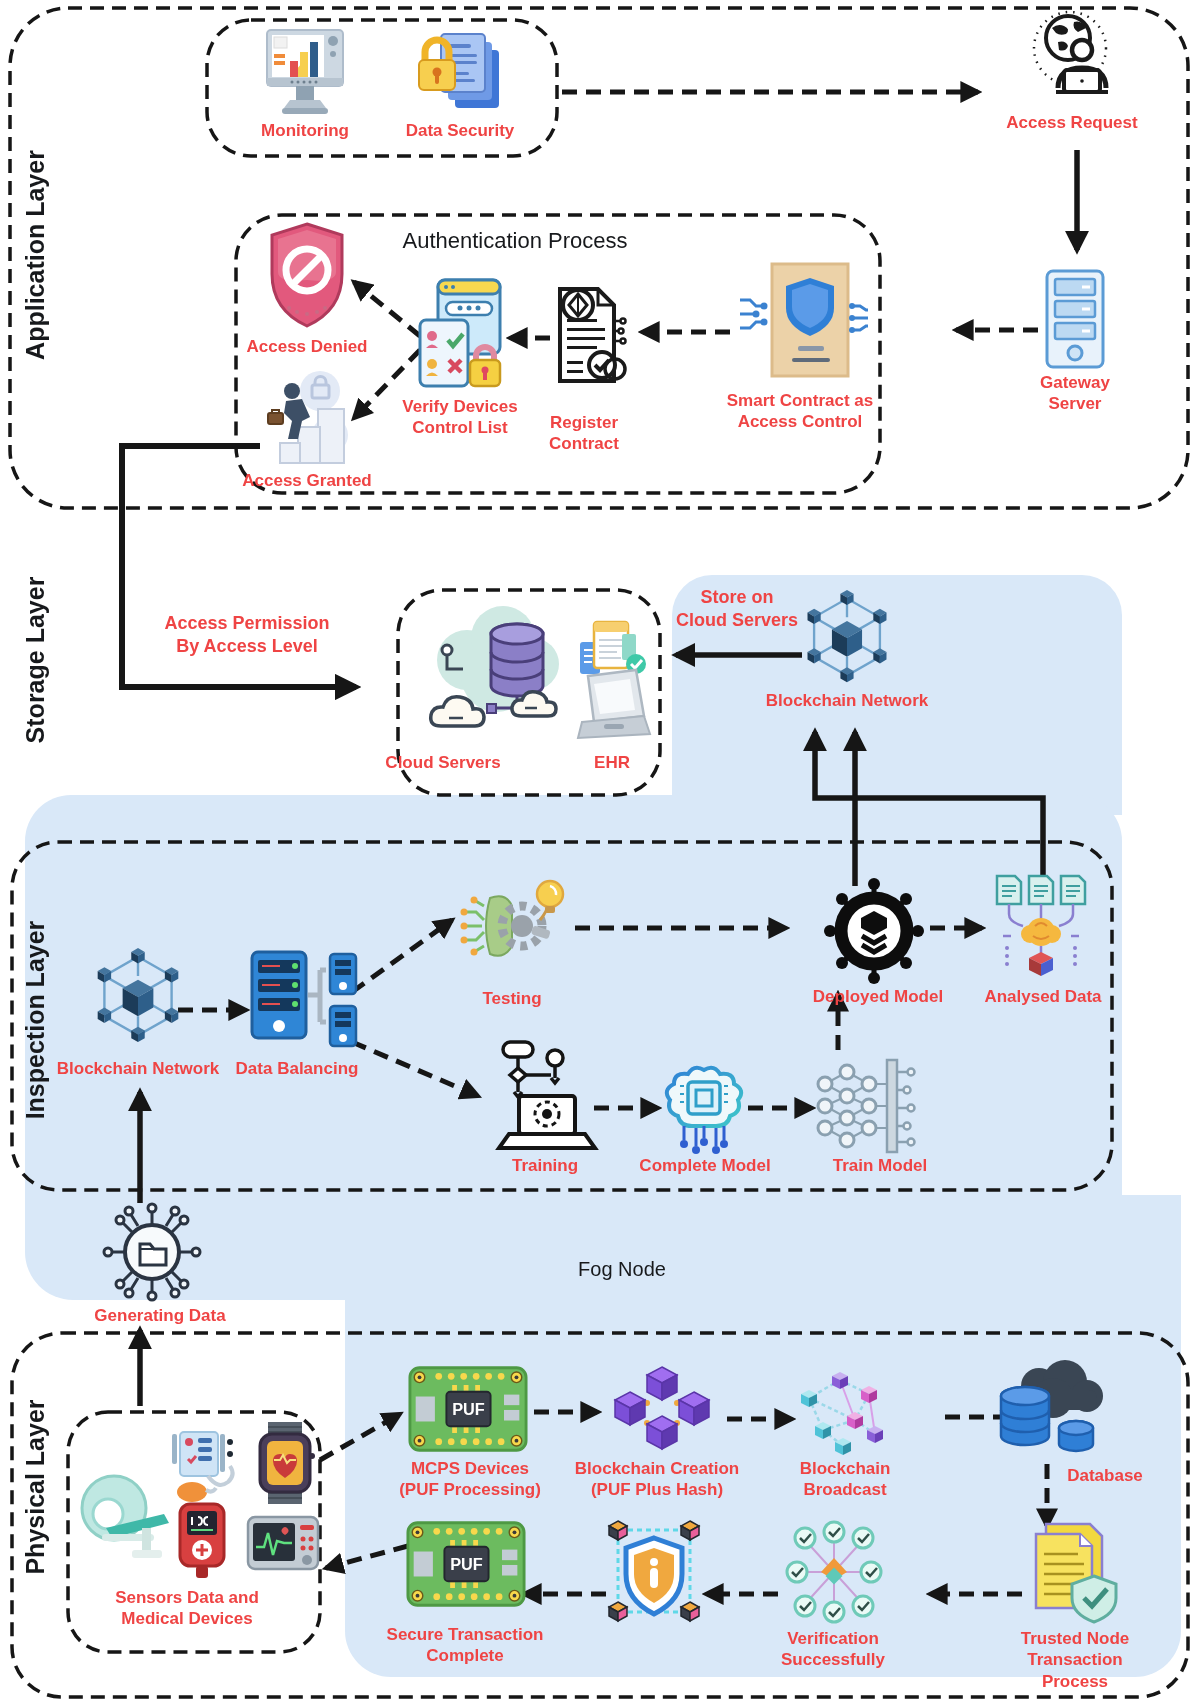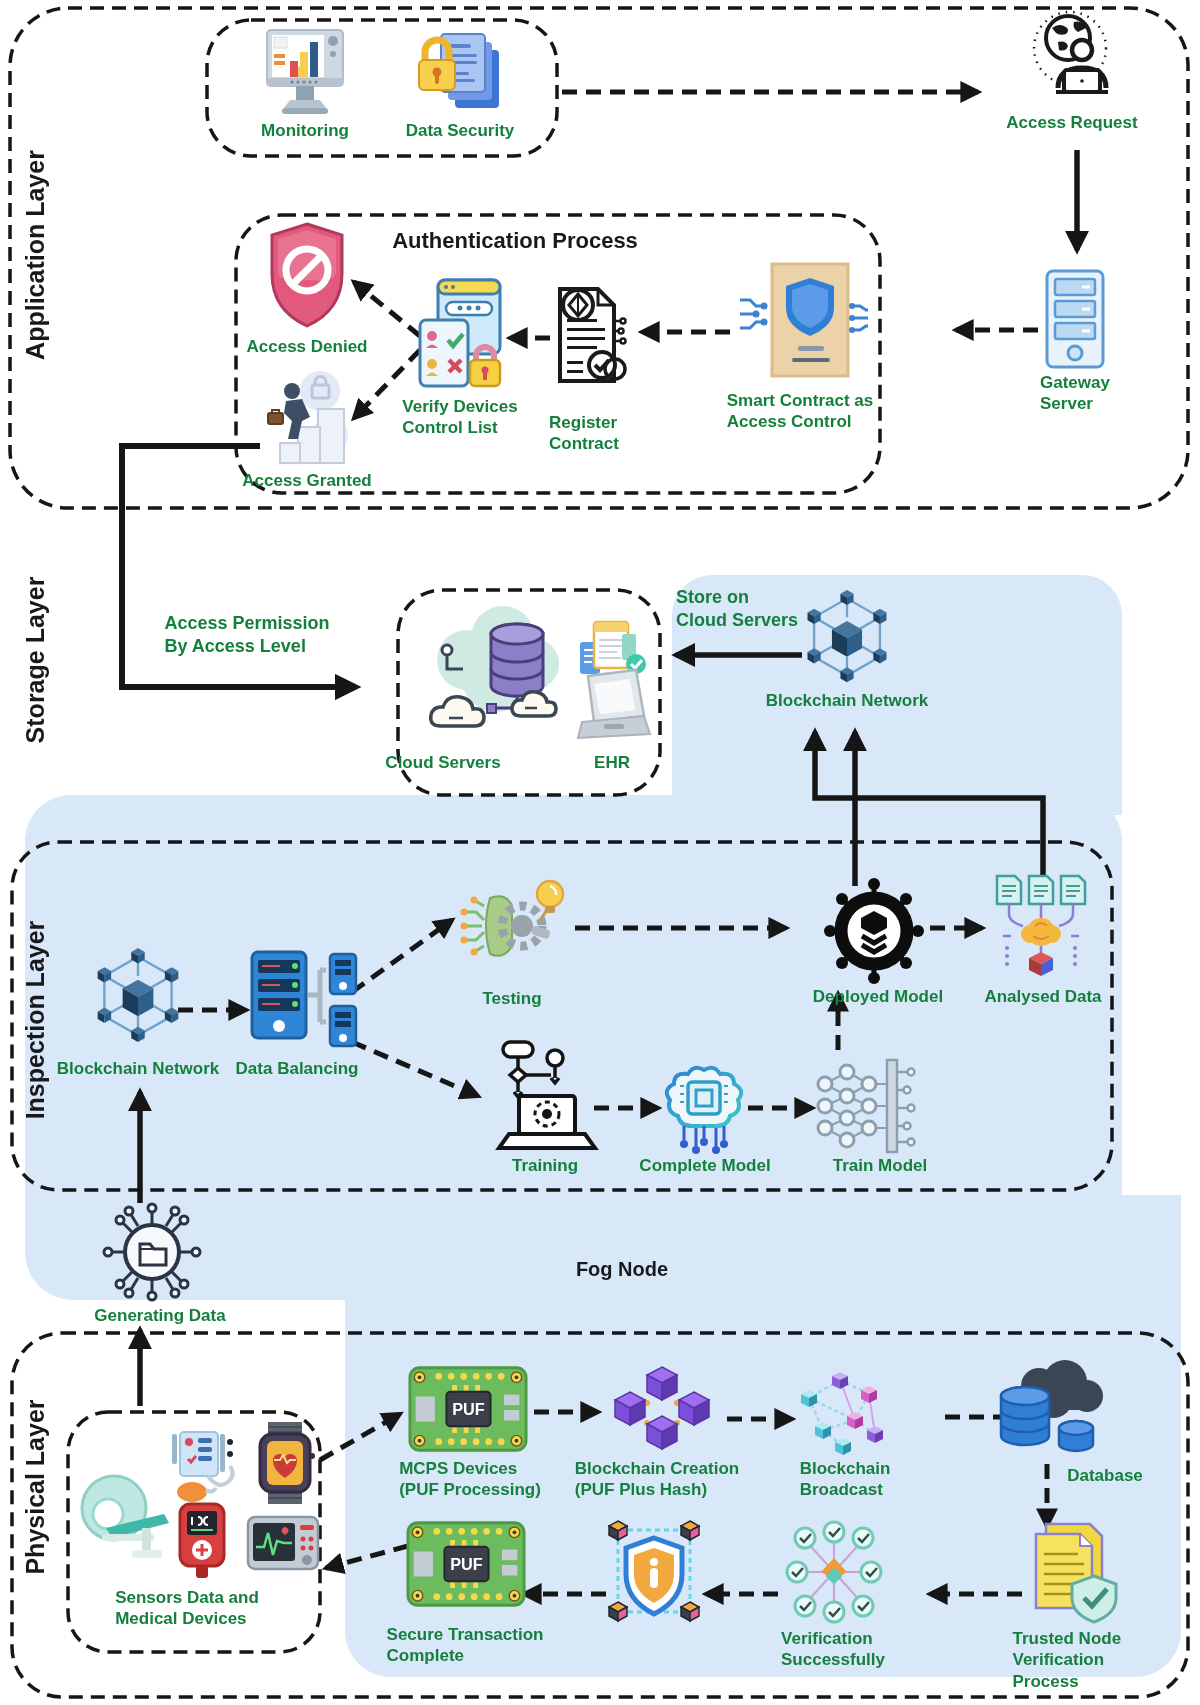--- a/index.html
+++ b/index.html
@@ -1,24 +1,24 @@
 <!DOCTYPE html>
 <html><head>
 <meta charset="utf-8">
 <style>
   *{box-sizing:border-box}
   html,body{margin:0;padding:0;background:#fff;font-family:"Liberation Sans",sans-serif}
   #stage{position:relative;width:1200px;height:1705px;background:#fff;overflow:hidden}
   .blue{position:absolute;background:#d9e8f8;z-index:0}
   #wires{position:absolute;left:0;top:0;z-index:1}
   .icon{position:absolute;z-index:2}
-  .lbl{position:absolute;z-index:3;transform:translateX(-50%);
-       font-size:17px;font-weight:bold;color:#15803d;white-space:pre-line;line-height:1.26}
+  .lbl{position:absolute;z-index:3;transform:translateX(-50%);text-align:center;
+       font-size:17px;font-weight:bold;color:#ef4444;white-space:pre-line;line-height:1.26}
   .title{position:absolute;z-index:3;transform:translateX(-50%);text-align:left;
-       font-size:22px;font-weight:bold;color:#17191c;white-space:nowrap}
+       font-size:22px;font-weight:normal;color:#17191c;white-space:nowrap}
   .layer-lbl{position:absolute;z-index:3;width:340px;height:34px;text-align:center;
        font-size:25px;font-weight:bold;color:#17191c;transform:rotate(-90deg);white-space:nowrap}
   svg{display:block;overflow:visible}
   .icon svg{width:100%;height:100%}
 </style>
 </head>
 <body>
 
 <div id="stage">
 
@@ -827,21 +827,21 @@
       </g>
       <path d="M54 12 v12 h12" fill="#fff" stroke="#8a7fd0" stroke-width="2"></path>
       <g stroke="#a8911f" stroke-width="2.5">
           <path d="M18 32 h34 M18 42 h40 M18 52 h40 M18 62 h30 M18 72 h36"></path>
         </g>
       <path d="M68 54 L90 62 V76 Q90 92 68 100 Q46 92 46 76 V62 Z" fill="#cfeee6" stroke="#5fae9f" stroke-width="3"></path>
       <path d="M58 76 l8 8 l15 -17" stroke="#3f8f7f" stroke-width="5" fill="none"></path>
     </svg>
   </div>
   <div class="lbl" style="left:1075px;top:1628px">Trusted Node
-Verification Process</div>
+Transaction Process</div>
 
   <div class="icon" style="left:783px;top:1520px;width:102px;height:104px">
     <svg viewBox="0 0 102 104">
       <g stroke="#c9a0d8" stroke-width="2">
         <path d="M51 52 L22 20 M51 52 L51 16 M51 52 L80 20 M51 52 L16 52 M51 52 L86 52 M51 52 L22 84 M51 52 L51 88 M51 52 L80 84"></path>
       </g>
       <polygon points="51,38 64,52 51,60 38,52" fill="#f09a3a"></polygon>
       <rect x="45" y="50" width="12" height="12" transform="rotate(45 51 56)" fill="#5fc9b8"></rect>
       <g fill="#eafaf6" stroke="#6fcab8" stroke-width="3">
         <circle cx="22" cy="18" r="10"></circle>

